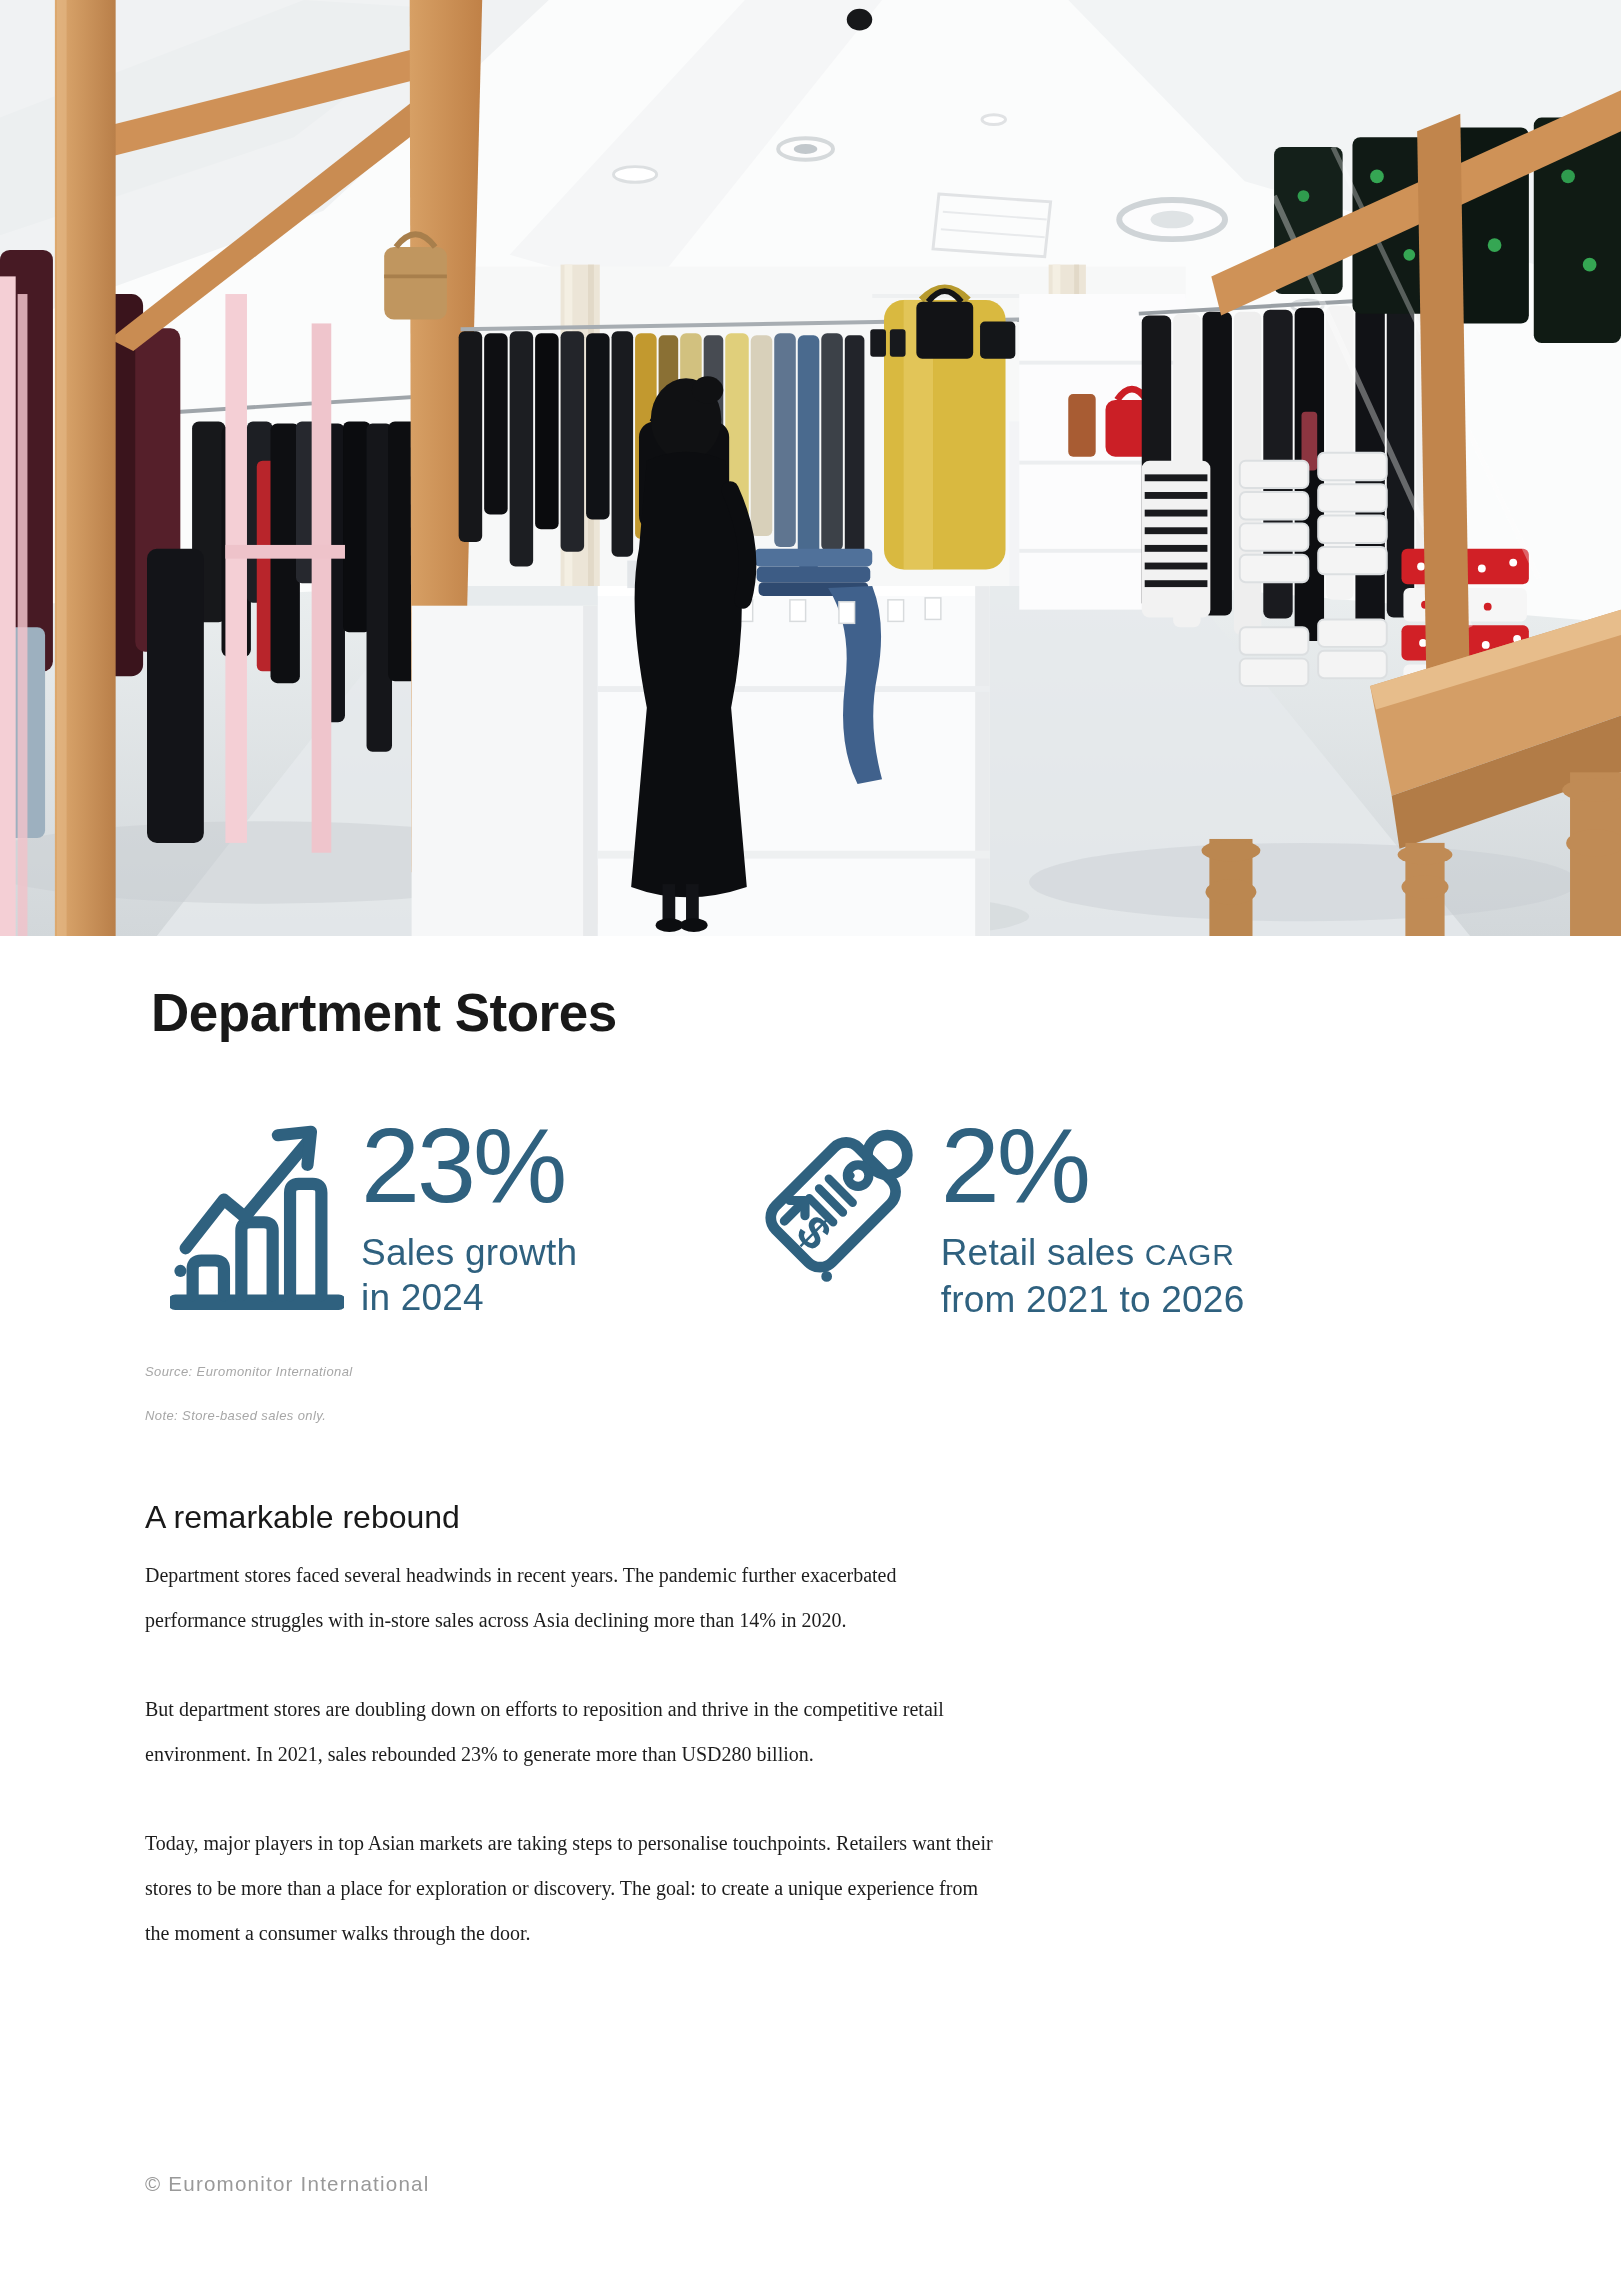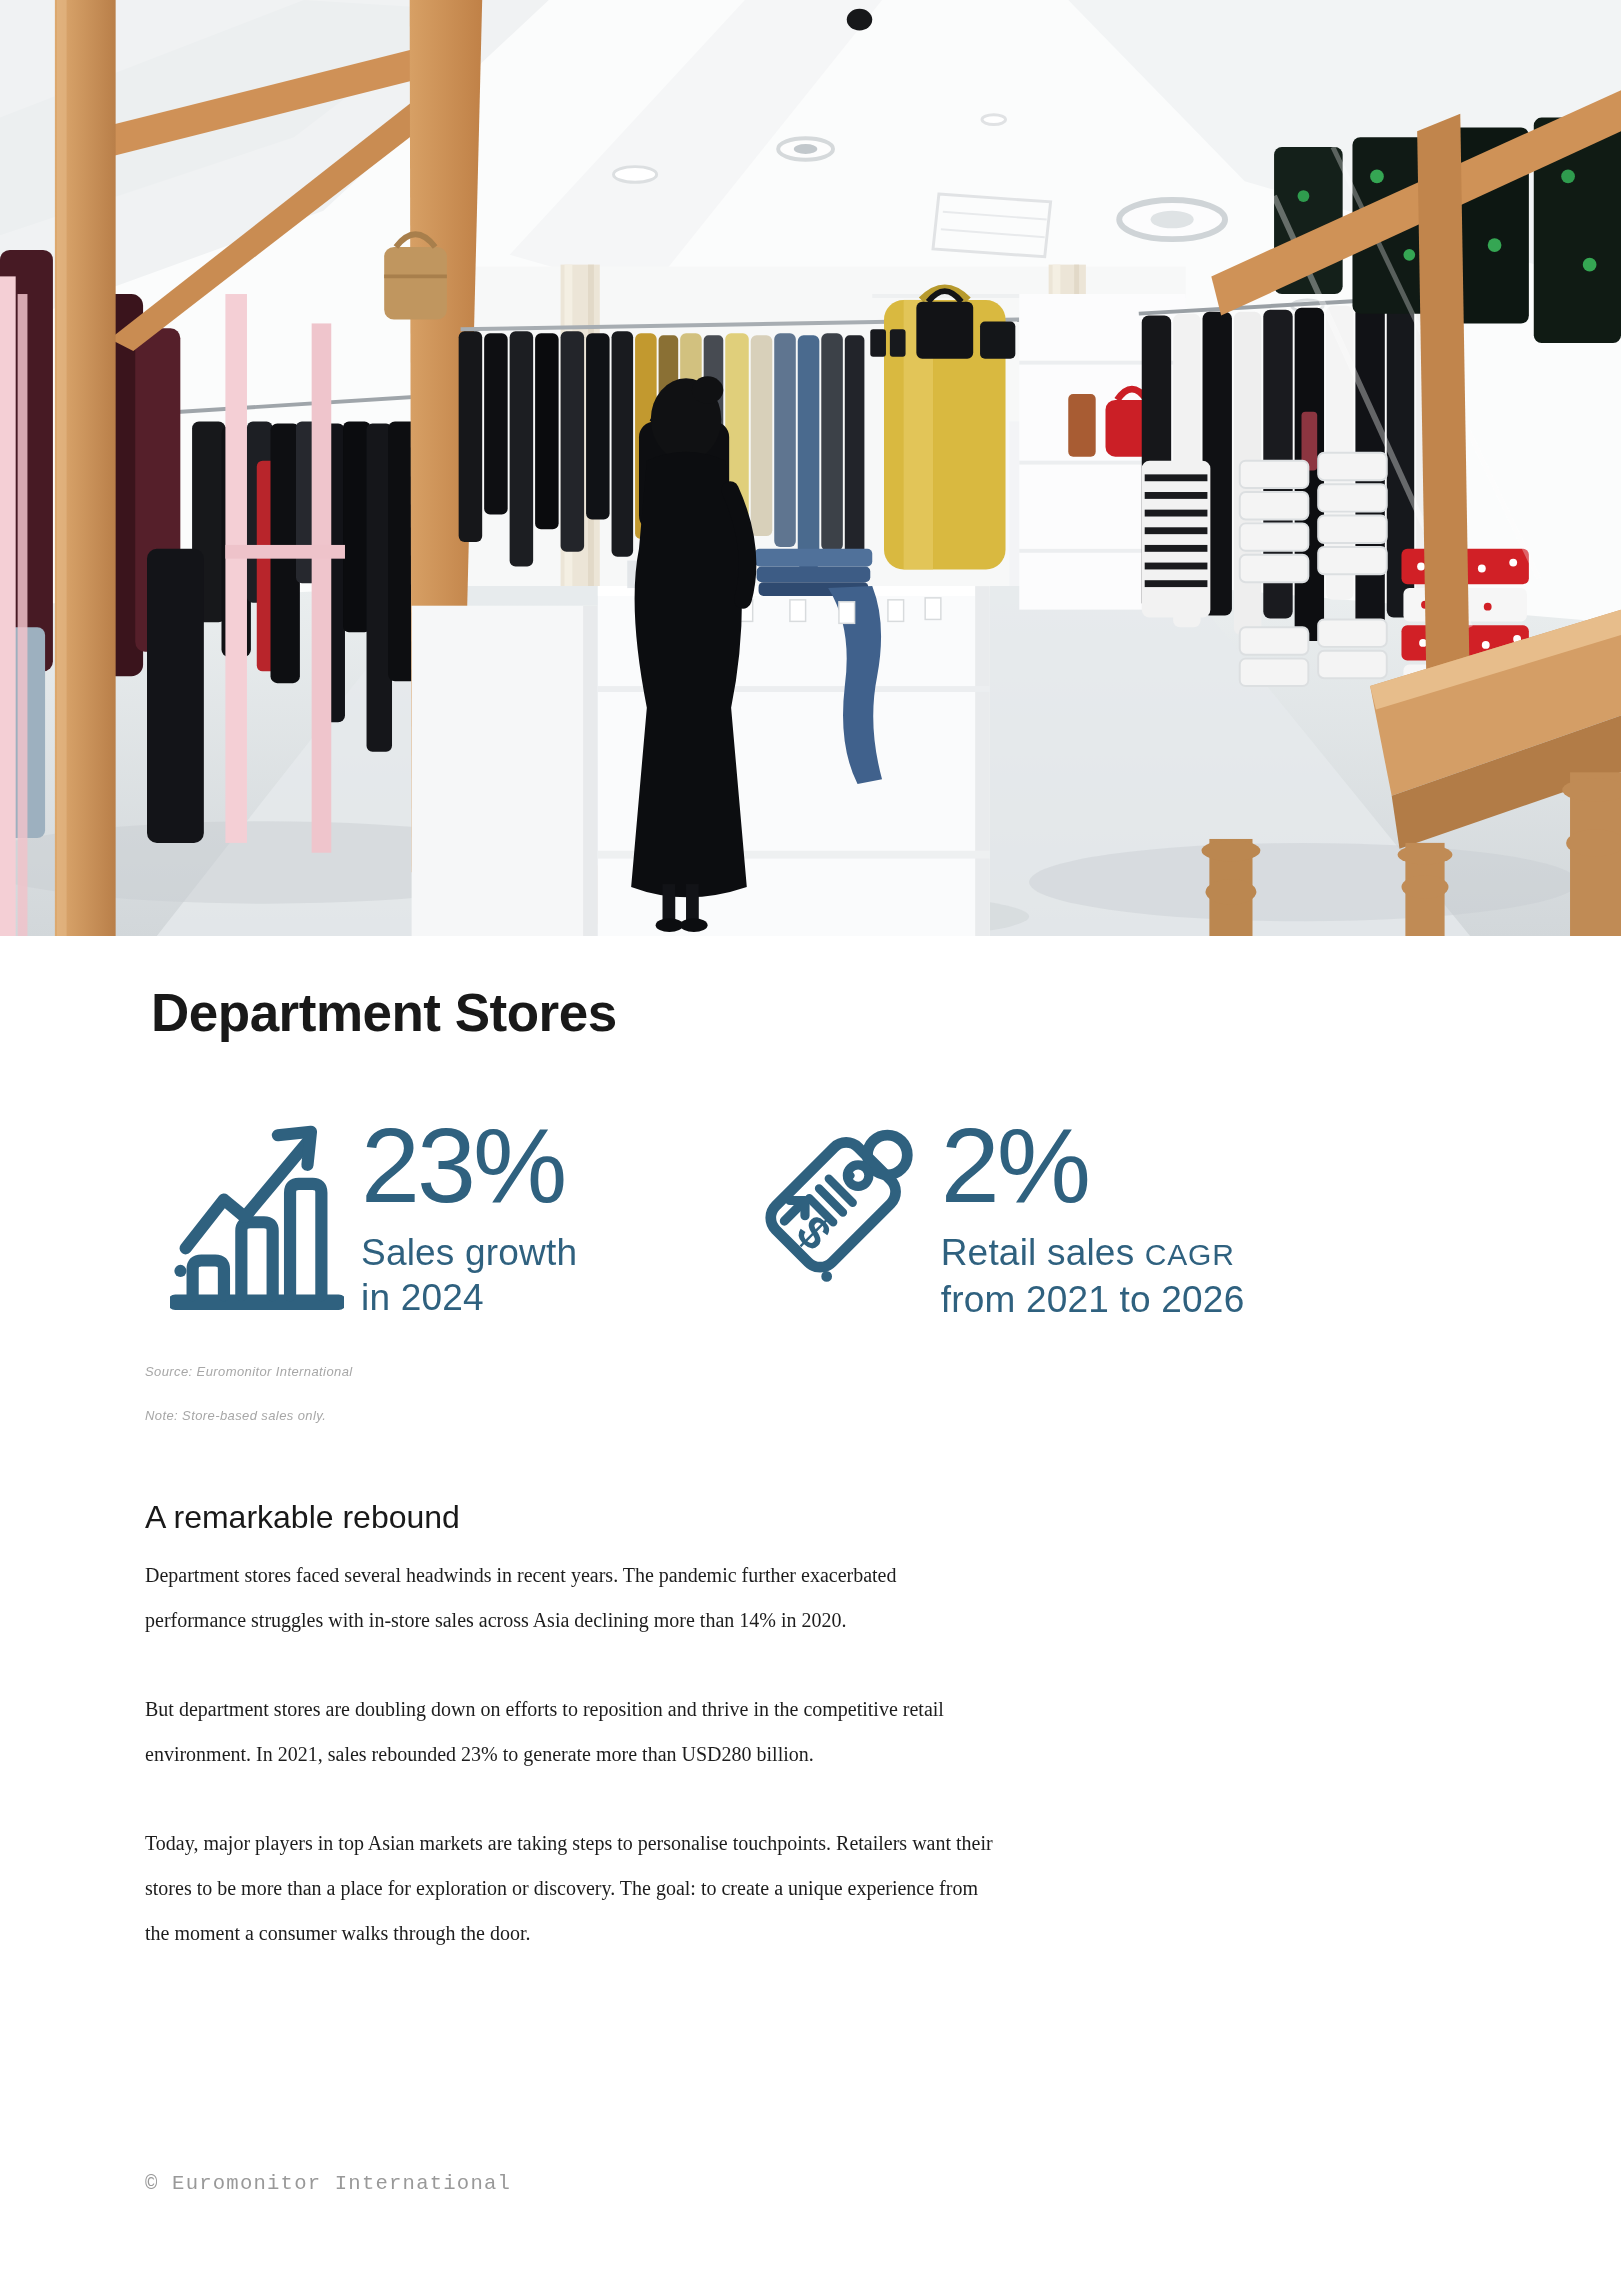--- a/index.html
+++ b/index.html
@@ -29,21 +29,21 @@
   .notes p{margin:0 0 20.6px 0;font-style:italic;font-size:13px;line-height:23.5px;
     color:#a7a7a7;letter-spacing:0.4px;}
 
   
   .article{position:absolute;left:145px;top:1499px;width:1274px;}
   .section-heading{margin:0 0 16.7px 0;font-size:32px;font-weight:400;color:#191919;letter-spacing:0;}
   .article p.body{margin:0 0 44px 0;font-family:"Liberation Serif",serif;
     font-size:20px;line-height:45px;color:#1d1d1d;white-space:pre-line;}
 
   
-  .footer{position:absolute;left:145px;top:2172px;font-size:20.6px;color:#999999;letter-spacing:1.2px;font-family:Liberation Mono, monospace;}
+  .footer{position:absolute;left:145px;top:2172px;font-size:20.6px;color:#999999;letter-spacing:1.2px;}
 </style>
 </head>
 <body>
 
 <div class="page">
 
   <div class="hero">
     <svg viewBox="0 0 1654 955" preserveAspectRatio="none">
       <defs>
         <linearGradient id="gFloor" x1="0" y1="0" x2="0" y2="1">

